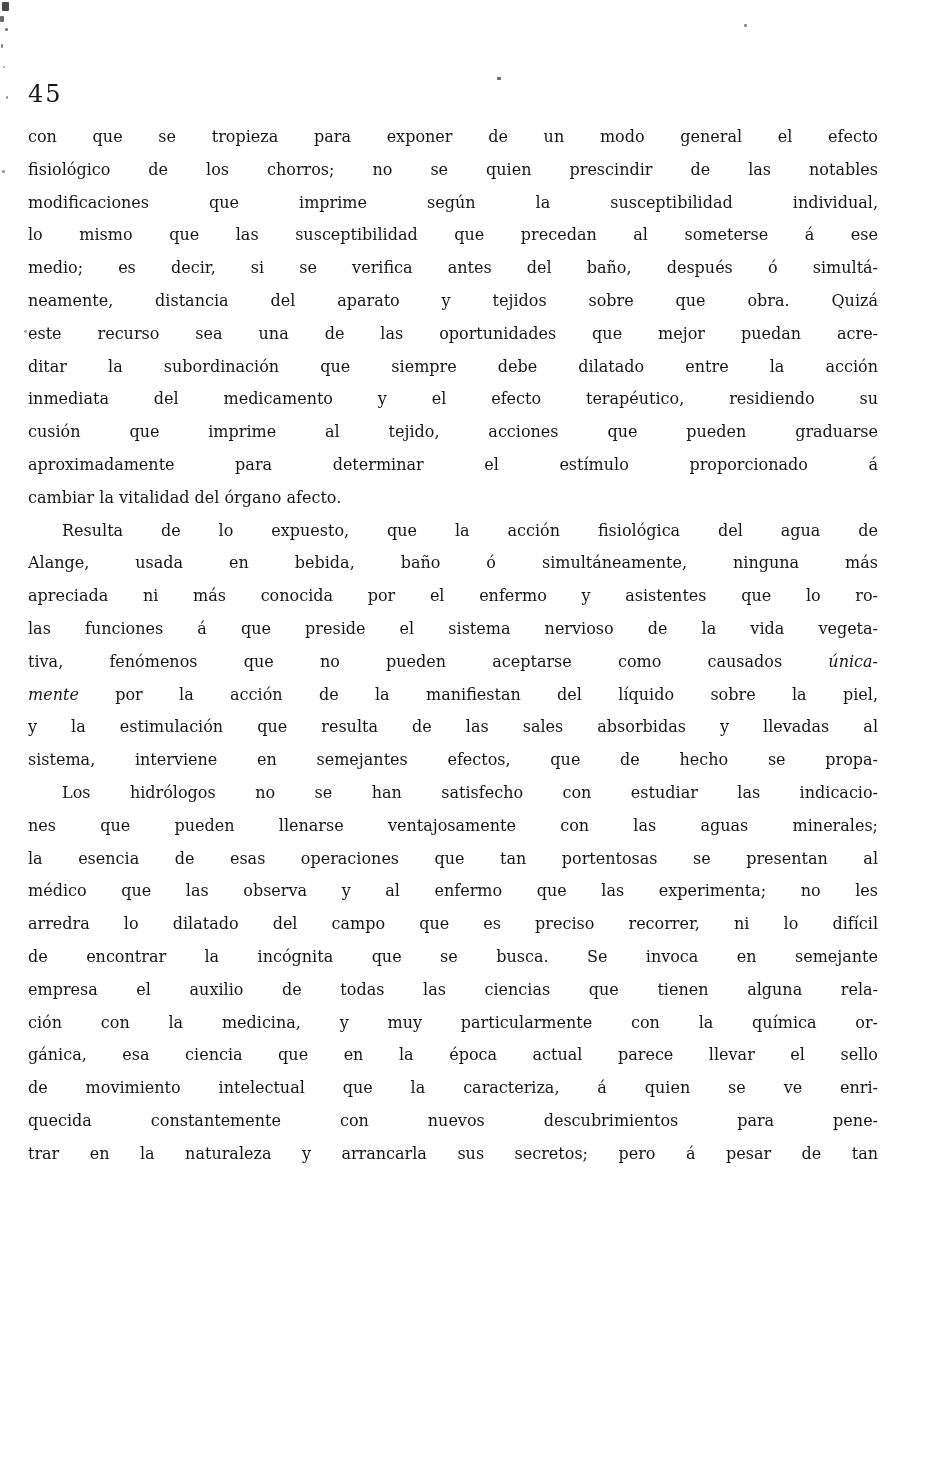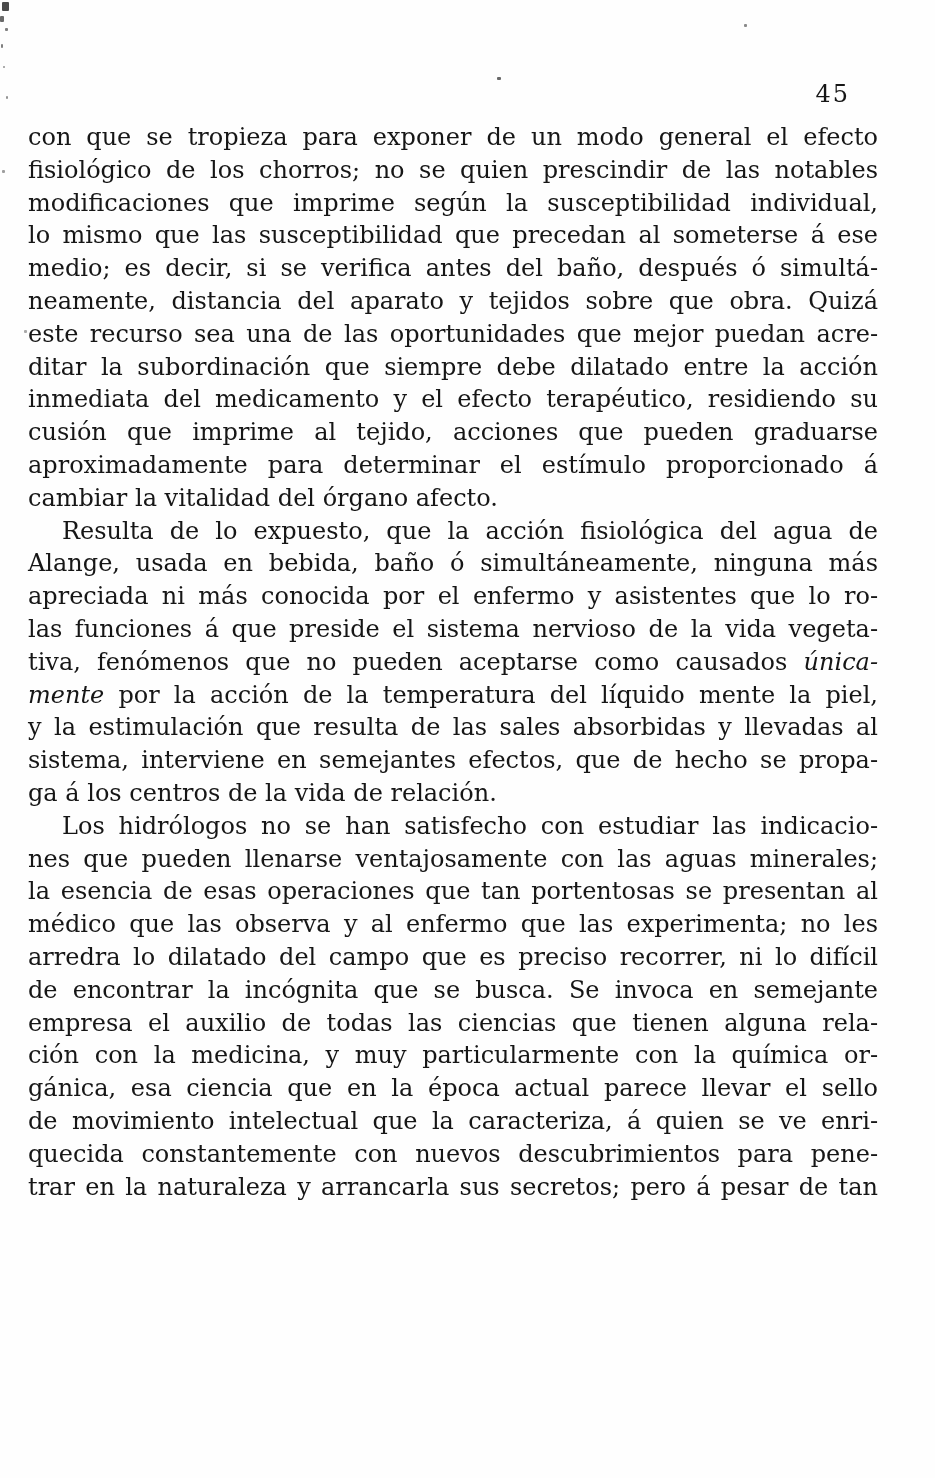--- a/index.html
+++ b/index.html
@@ -14,30 +14,30 @@
     background: #fefefe;
     overflow: hidden;
     font-family: "DejaVu Serif", serif;
     color: #161616;
   }
   .page-number {
     position: absolute;
     top: 80px;
     left: 28px;
     width: 822px;
-    text-align: right;
+    text-align: left;
     font-size: 24px;
     letter-spacing: 2px;
   }
   .text-block {
     position: absolute;
     top: 121px;
     left: 28px;
     width: 850px;
-    font-size: 24px;
+    font-size: 16px;
     line-height: 32.8px;
   }
   .paragraph { margin: 0; }
   .line {
     text-align: justify;
     text-align-last: justify;
     white-space: normal;
   }
   .line.flush {
     text-align-last: left;
@@ -94,24 +94,23 @@
         <div class="line"><span>cusión que imprime al tejido, acciones que pueden graduarse</span></div>
         <div class="line"><span>aproximadamente para determinar el estímulo proporcionado á</span></div>
         <div class="line flush"><span>cambiar la vitalidad del órgano afecto.</span></div>
       </div>
       <div class="paragraph">
         <div class="line first-indent"><span>Resulta de lo expuesto, que la acción fisiológica del agua de</span></div>
         <div class="line"><span>Alange, usada en bebida, baño ó simultáneamente, ninguna más</span></div>
         <div class="line"><span>apreciada ni más conocida por el enfermo y asistentes que lo ro-</span></div>
         <div class="line"><span>las funciones á que preside el sistema nervioso de la vida vegeta-</span></div>
         <div class="line"><span>tiva, fenómenos que no pueden aceptarse como causados </span><span class="italic">única-</span></div>
-        <div class="line"><span class="italic">mente</span><span> por la acción de la temperatura del líquido mente la piel,</span></div>
+        <div class="line"><span class="italic">mente</span><span> por la acción de la manifiestan del líquido sobre la piel,</span></div>
         <div class="line"><span>y la estimulación que resulta de las sales absorbidas y llevadas al</span></div>
         <div class="line"><span>sistema, interviene en semejantes efectos, que de hecho se propa-</span></div>
-        <div class="line flush"><span>ga á los centros de la vida de relación.</span></div>
       </div>
       <div class="paragraph">
         <div class="line first-indent"><span>Los hidrólogos no se han satisfecho con estudiar las indicacio-</span></div>
         <div class="line"><span>nes que pueden llenarse ventajosamente con las aguas minerales;</span></div>
         <div class="line"><span>la esencia de esas operaciones que tan portentosas se presentan al</span></div>
         <div class="line"><span>médico que las observa y al enfermo que las experimenta; no les</span></div>
         <div class="line"><span>arredra lo dilatado del campo que es preciso recorrer, ni lo difícil</span></div>
         <div class="line"><span>de encontrar la incógnita que se busca. Se invoca en semejante</span></div>
         <div class="line"><span>empresa el auxilio de todas las ciencias que tienen alguna rela-</span></div>
         <div class="line"><span>ción con la medicina, y muy particularmente con la química or-</span></div>

